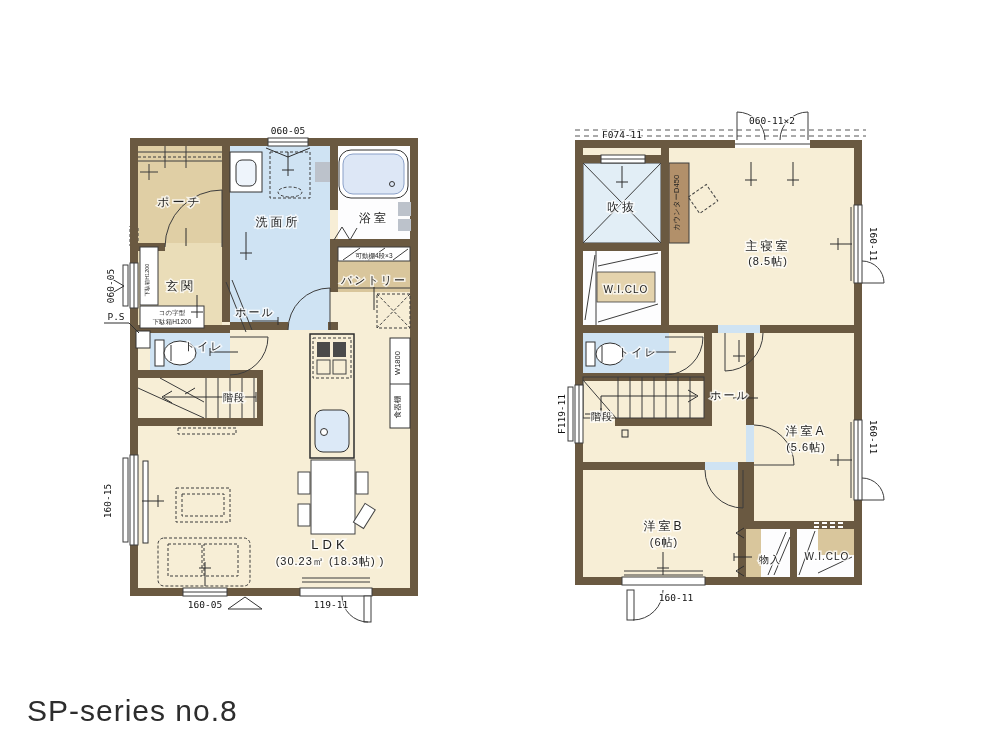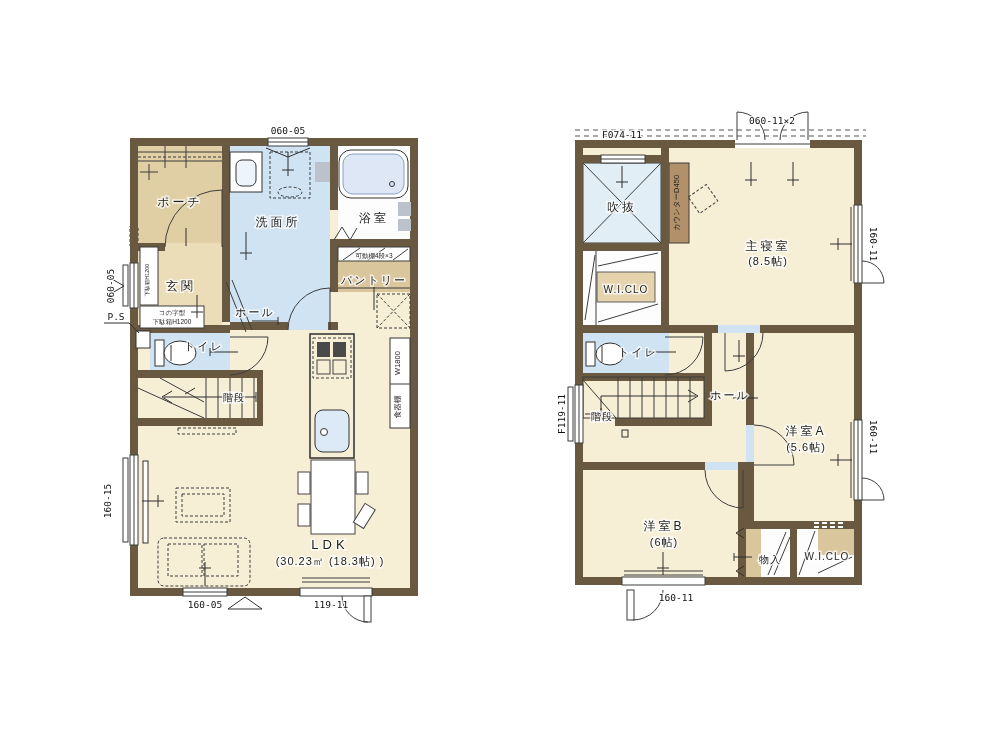--- a/index.html
+++ b/index.html
@@ -444,13 +444,14 @@
 
     <text x="622" y="138" class="dim">F074-11</text>
     <text x="772" y="124" class="dim">060-11×2</text>
     <text transform="rotate(90 870 244)" x="870" y="244" class="dim">160-11</text>
     <text transform="rotate(90 870 437)" x="870" y="437" class="dim">160-11</text>
     <text x="676" y="601" class="dim">160-11</text>
     <text transform="rotate(-90 565 414)" x="565" y="414" class="dim">F119-11</text>
   </g>
 </svg>
 
+<div class="title">SP-series no.8</div>
 </div>
 
 </body></html>

